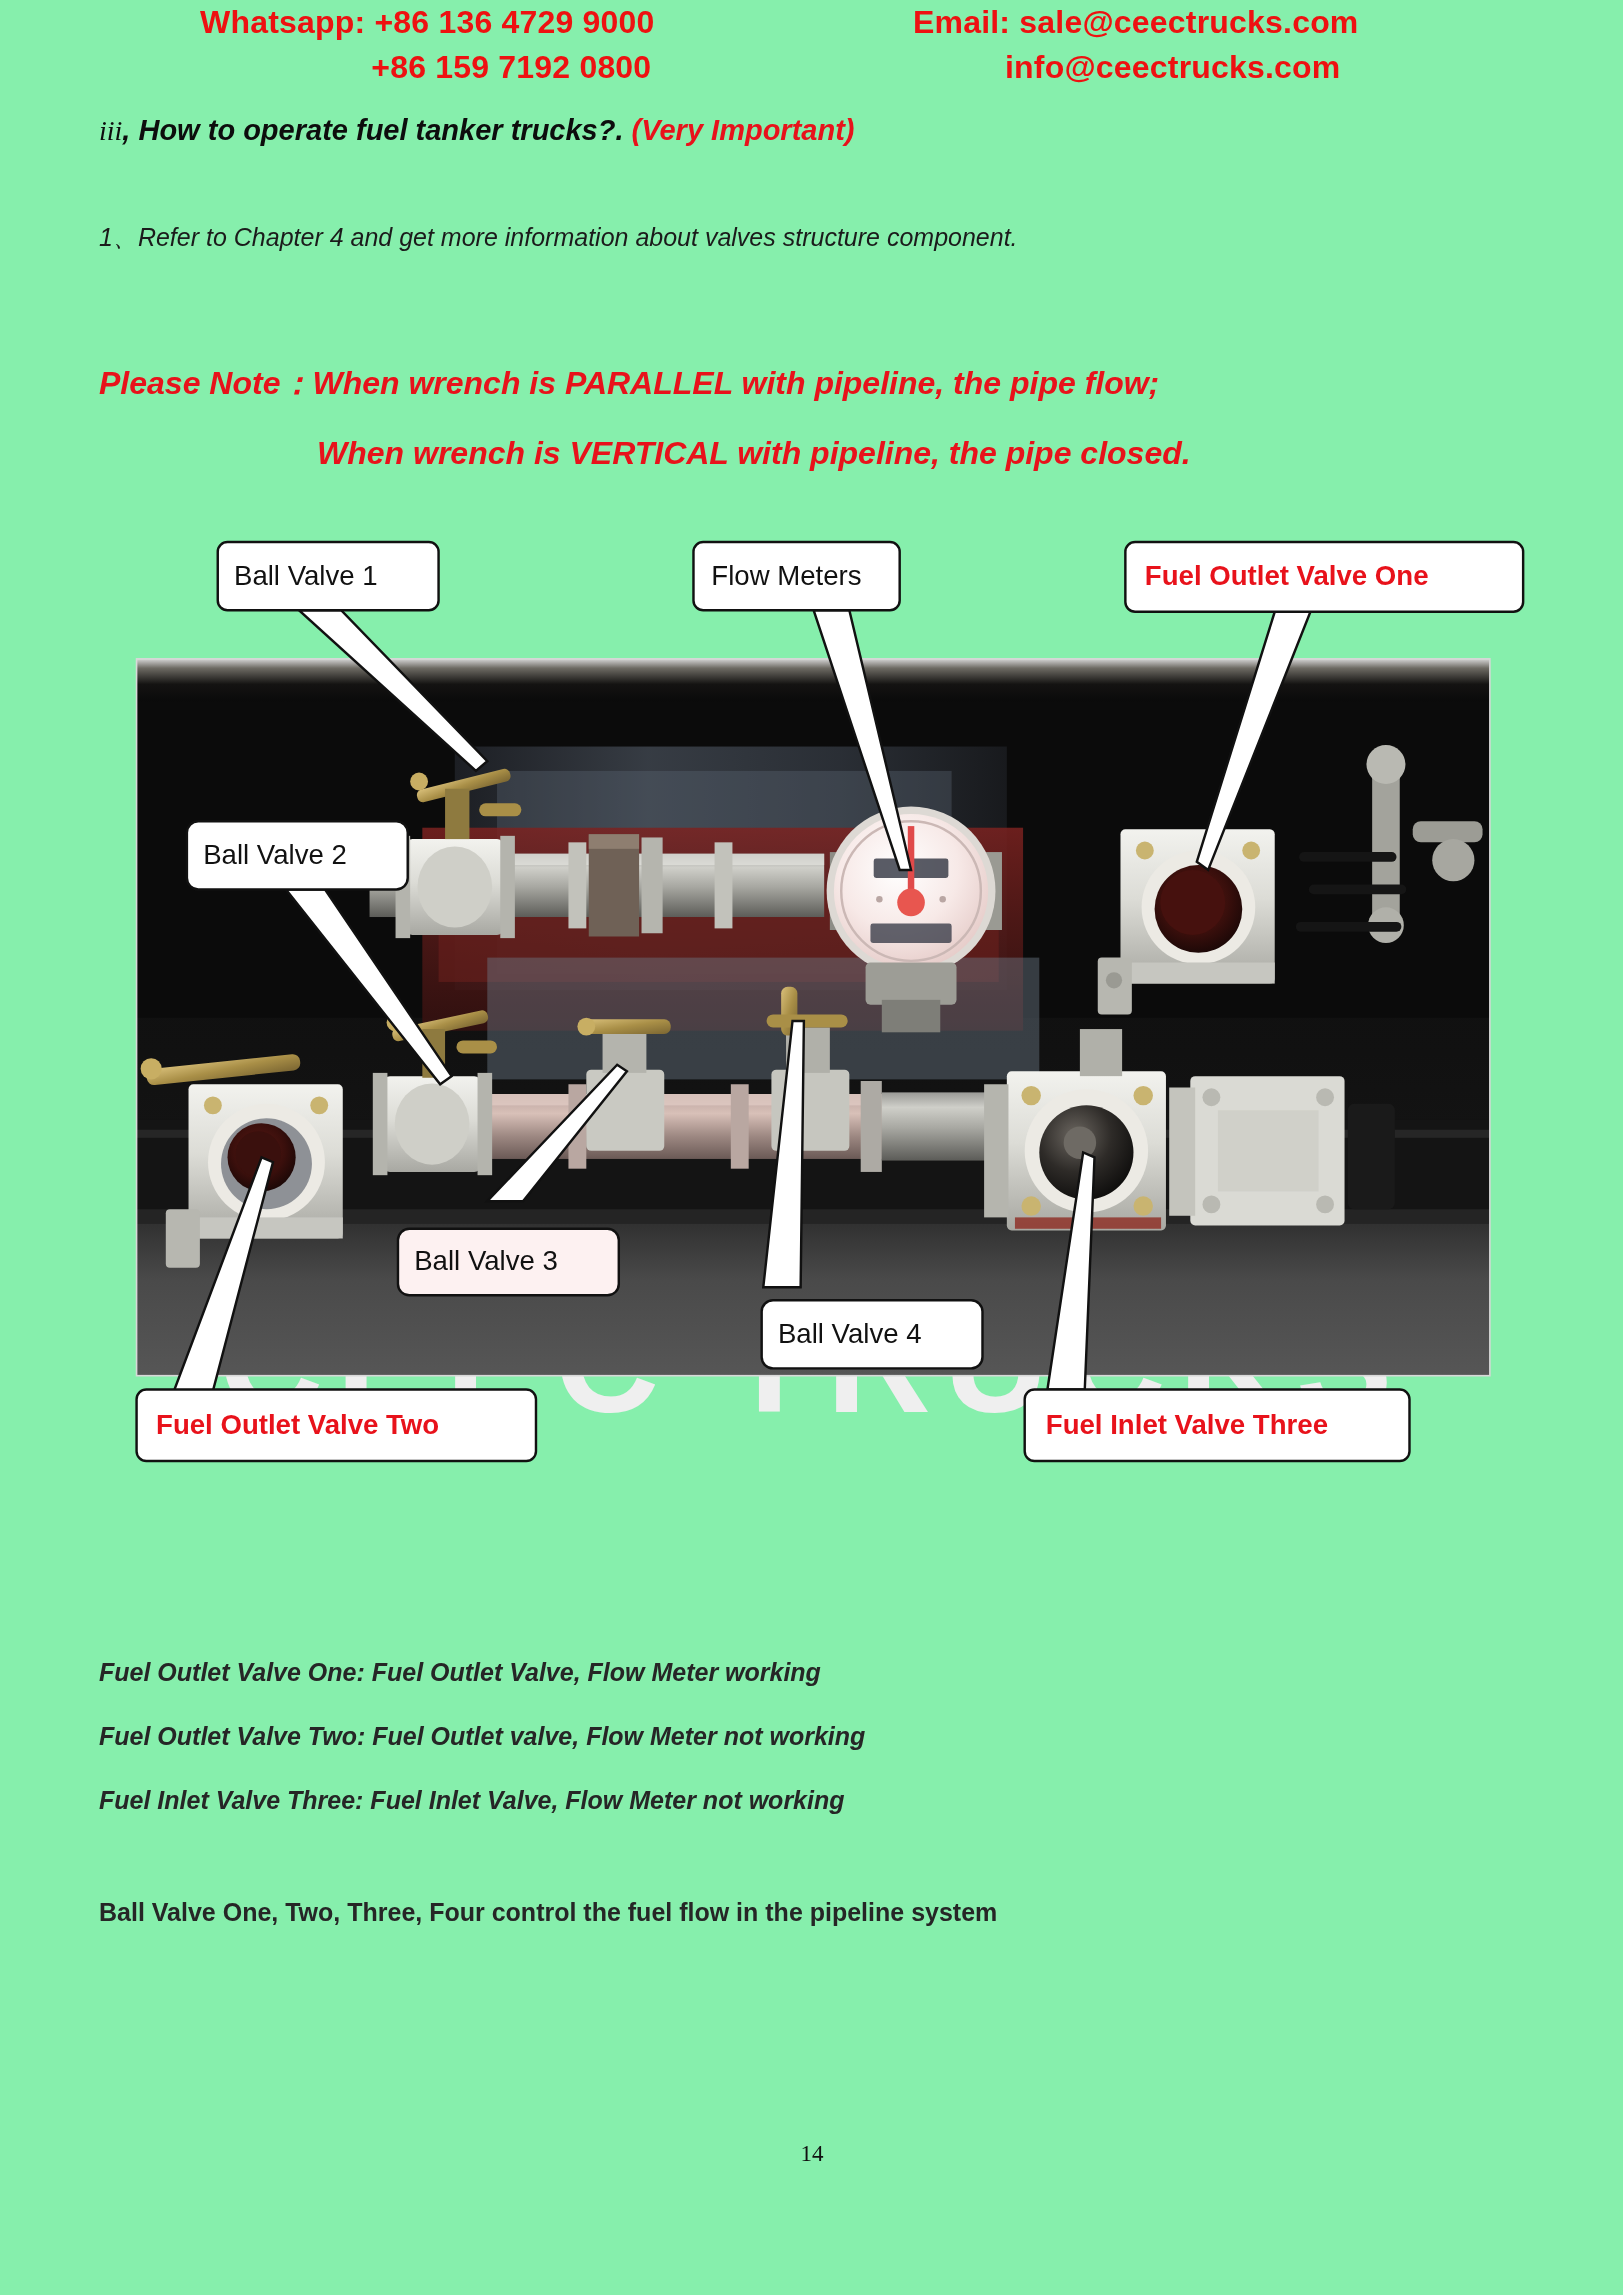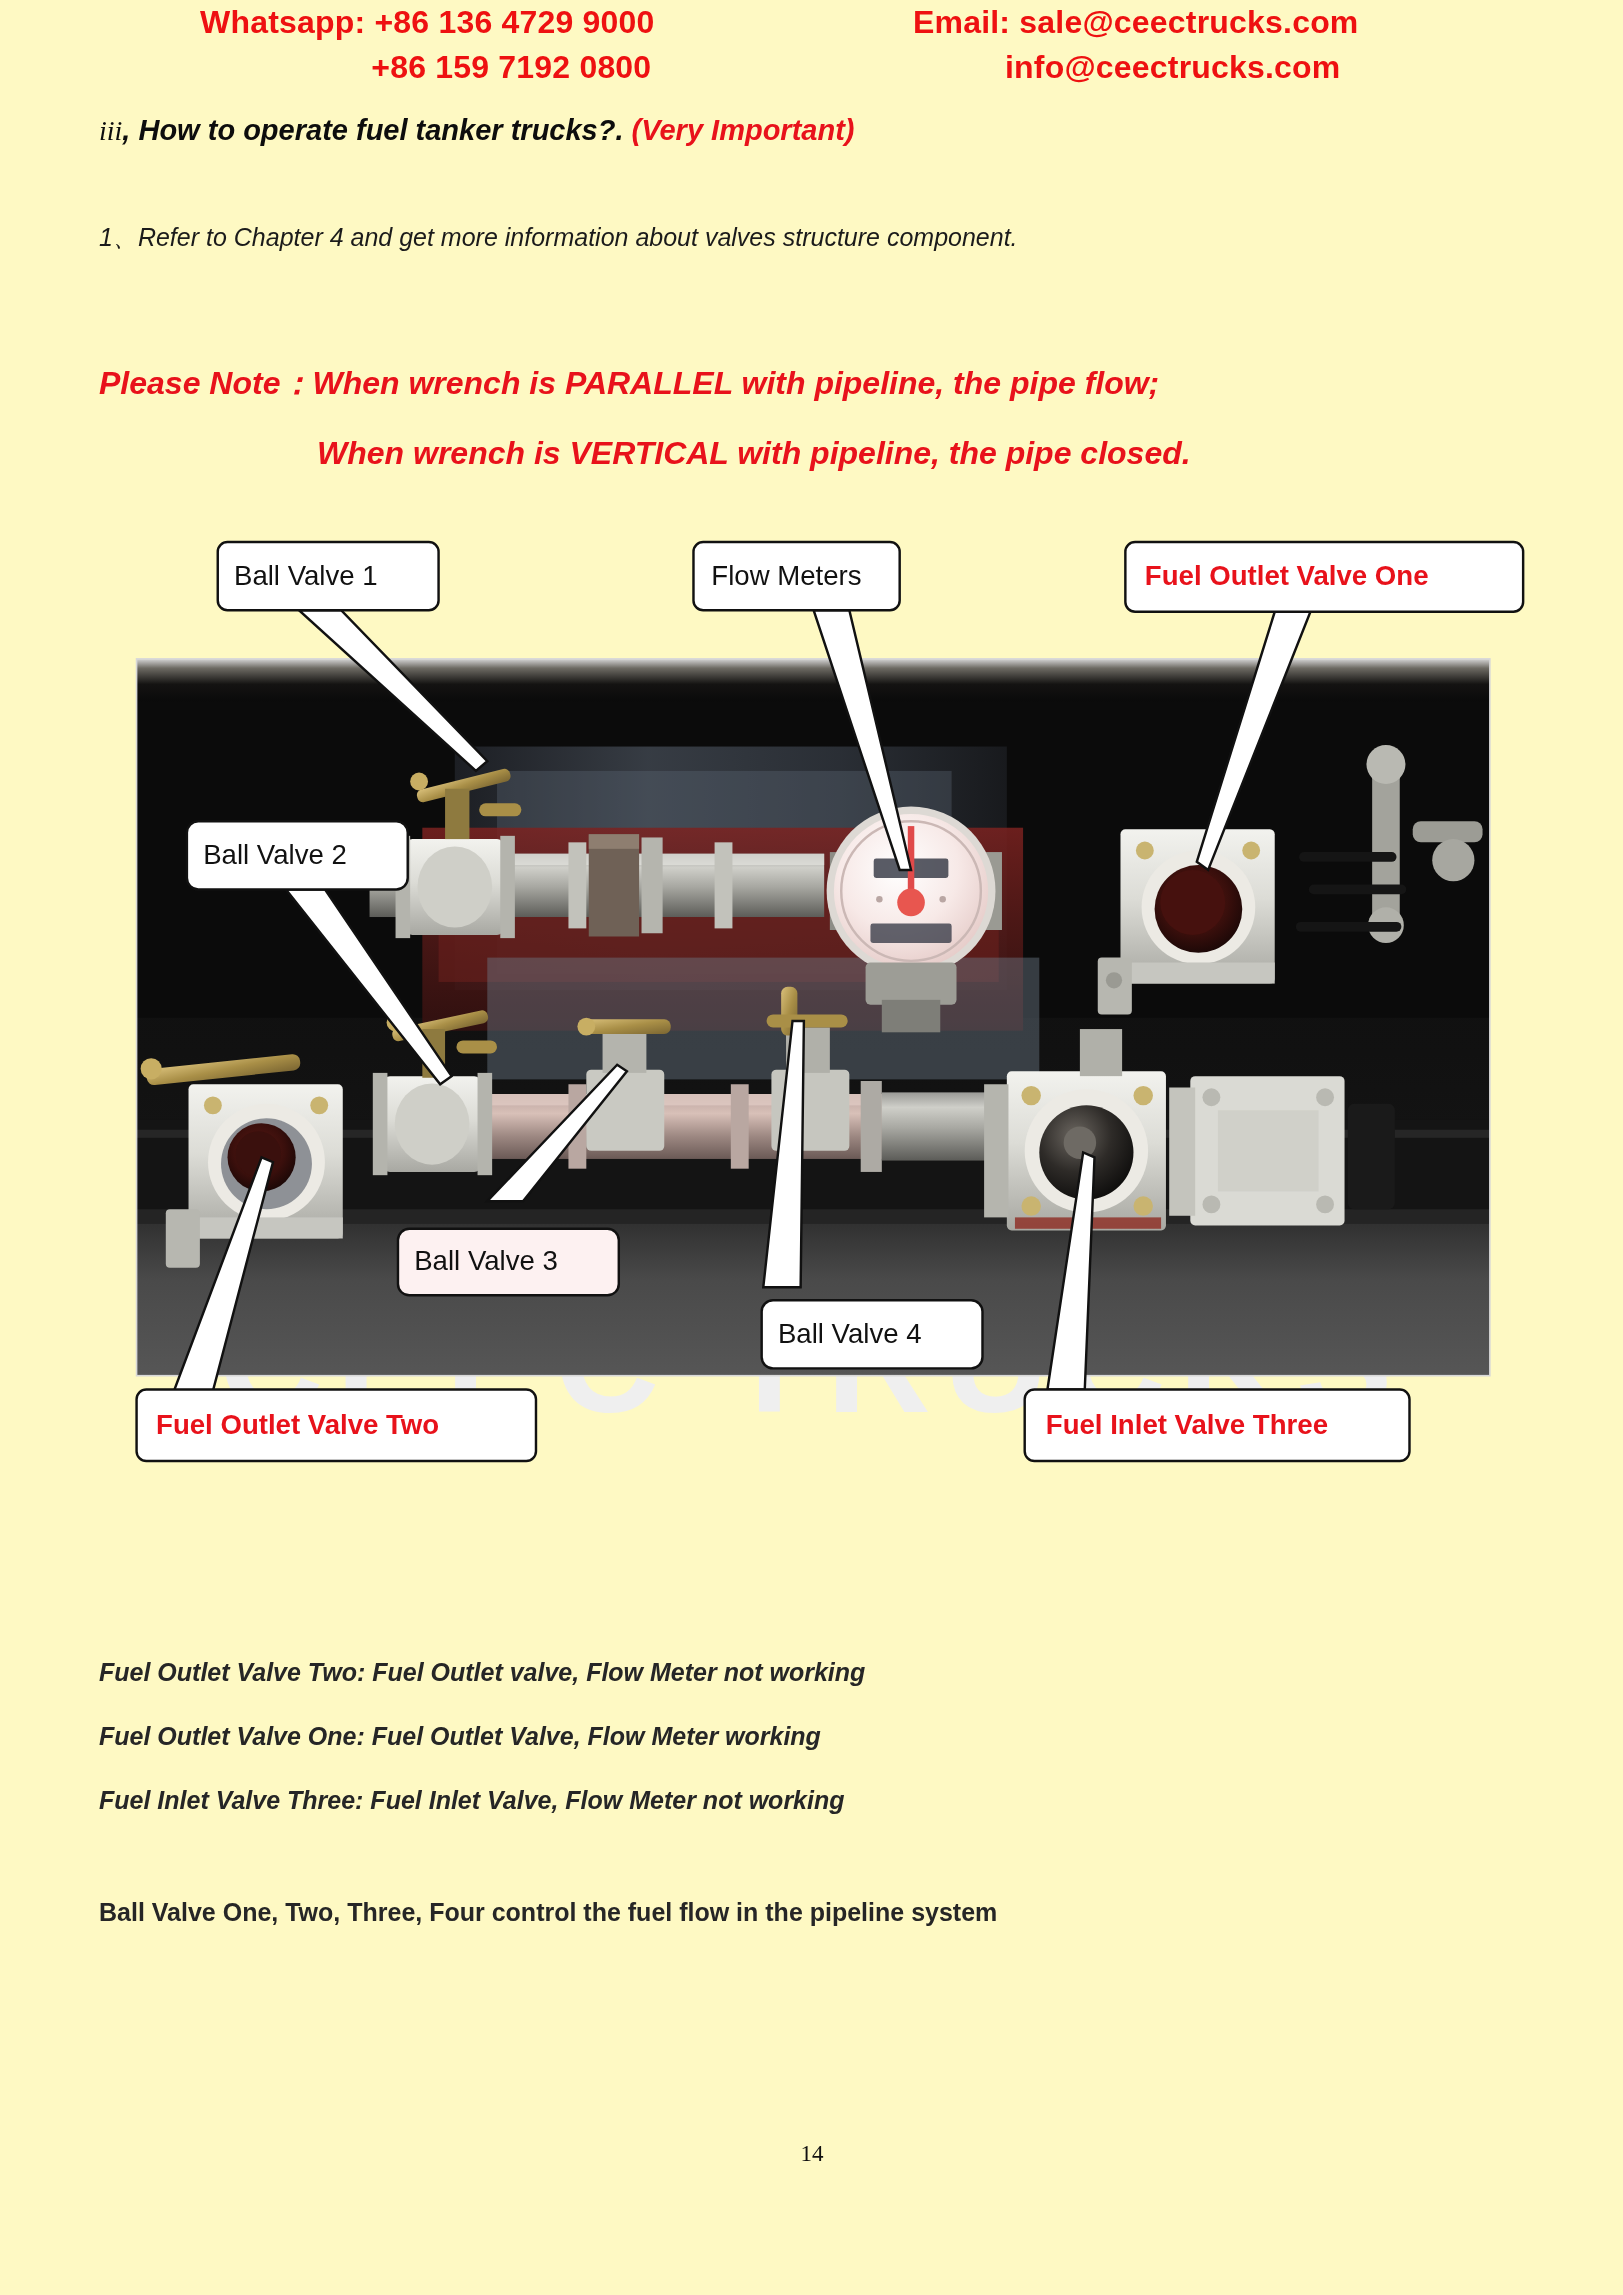--- a/index.html
+++ b/index.html
@@ -12,21 +12,21 @@
     width: 1624px;
     height: 2295px;
     position: relative;
     font-family: "Liberation Sans", sans-serif;
     overflow: hidden;
   }
 
   .page {
     position: absolute;
     inset: 0;
-    background: #fef9c3;
+    background: #86efac;
   }
 
   
   .contact-header {
     position: absolute;
     top: 0;
     left: 0;
     width: 1624px;
     height: 96px;
   }
@@ -455,22 +455,22 @@
       </g>
 
       <g>
         <rect x="1262" y="1092" width="474" height="88" rx="12" fill="#ffffff" stroke="#111111" stroke-width="3"></rect>
         <text class="callout-text red" x="1288" y="1138">Fuel Inlet Valve Three</text>
       </g>
     </svg>
   </div>
 
   <div class="desc-list">
+    <div>Fuel Outlet Valve One: Fuel Outlet Valve, Flow Meter working</div>
     <div>Fuel Outlet Valve Two: Fuel Outlet valve, Flow Meter not working</div>
-    <div>Fuel Outlet Valve One: Fuel Outlet Valve, Flow Meter working</div>
     <div>Fuel Inlet Valve Three: Fuel Inlet Valve, Flow Meter not working</div>
   </div>
 
   <div class="summary-line">Ball Valve One, Two, Three, Four control the fuel flow in the pipeline system</div>
 
   <div class="page-number">14</div>
 
 </div>
 
 

